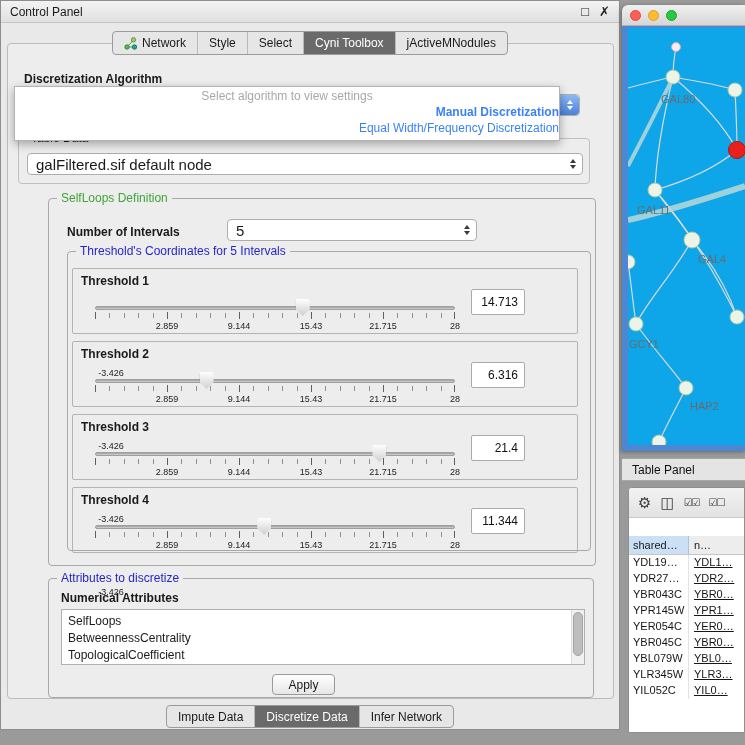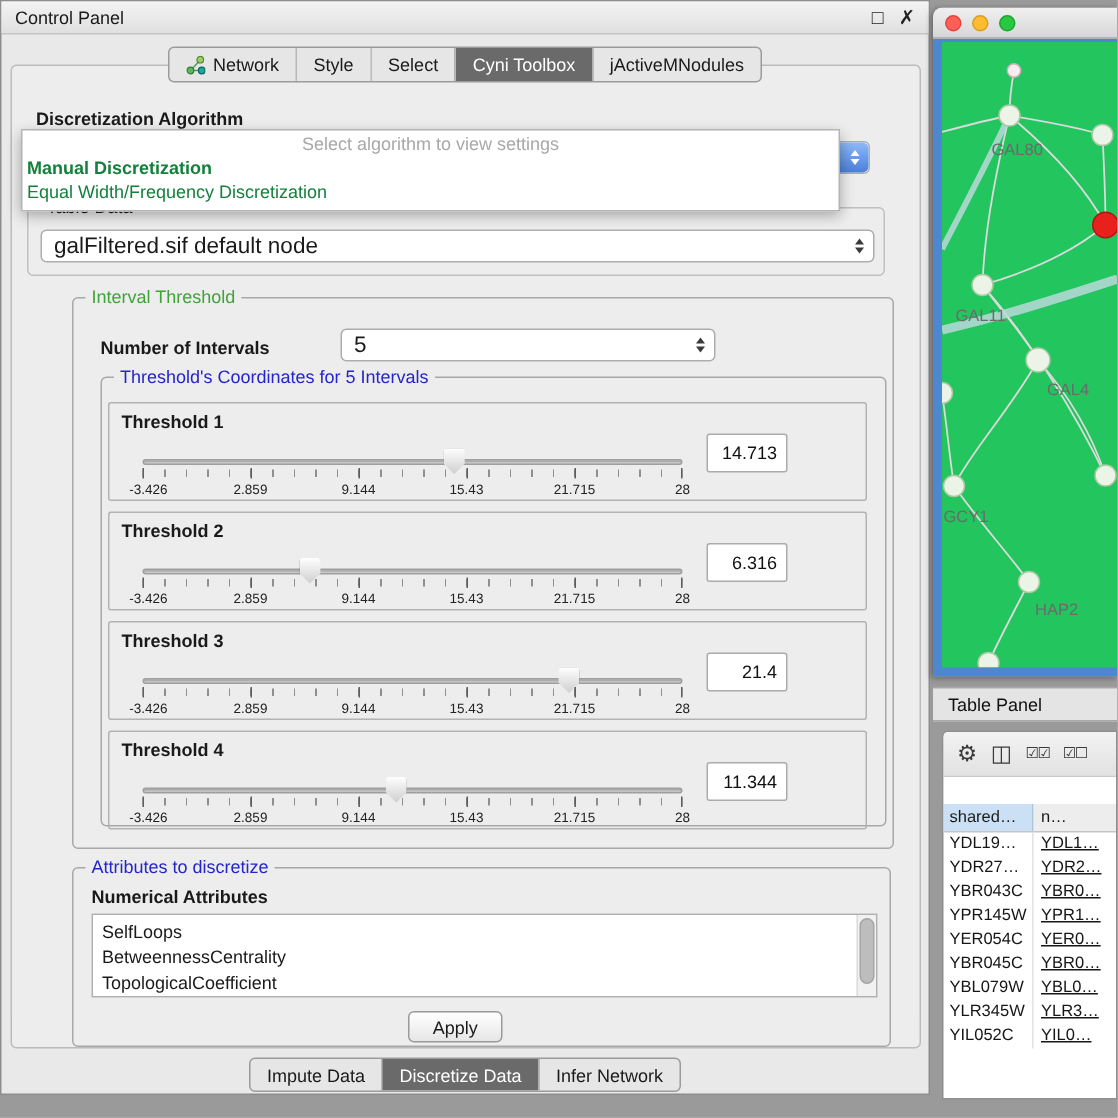--- a/index.html
+++ b/index.html
@@ -44,21 +44,21 @@
                 background:linear-gradient(#8db9f7,#4a80d9);display:flex;flex-direction:column;justify-content:center;align-items:center;gap:2px;}
   .blue-stepper .tri-up{border-bottom-color:#fff;}
   .blue-stepper .tri-down{border-top-color:#fff;}
 
   
   .algo-title{position:absolute;left:16px;top:28px;font-weight:bold;font-size:12px;}
   .algo-combo{left:16px;top:50px;width:556px;}
   .dropdown{position:absolute;left:6px;top:42px;width:546px;background:#fff;border:1px solid #b4b4b4;
             box-shadow:0 3px 9px rgba(0,0,0,.32);z-index:40;padding:2px 0 4px;}
   .dd-prompt{text-align:center;color:#a8a8a8;font-size:12px;line-height:15px;}
-  .dd-item{font-size:12px;line-height:16px;padding-left:3px;color:#15803d;}
+  .dd-item{font-size:12px;line-height:16px;padding-left:3px;color:#3b82f6;text-align:right;}
   .dd-item.bold{font-weight:bold;}
 
   
   .td-group{left:10px;top:94px;width:572px;height:46px;border-color:#c0c0c0;}
   .td-combo{left:8px;top:14px;width:556px;}
 
   
   .interval-group{left:40px;top:154px;width:548px;height:368px;}
   .noi-label{position:absolute;left:18px;top:26px;font-weight:bold;font-size:12px;}
   .noi-combo{left:178px;top:20px;width:250px;}
@@ -72,21 +72,21 @@
   .thumb{position:absolute;top:0;width:14px;height:17px;background:linear-gradient(#fefefe,#cfcfcf);
          clip-path:polygon(8% 0,92% 0,100% 12%,100% 60%,50% 100%,0 60%,0 12%);
          filter:drop-shadow(0 0 1px #777);}
   .ticks{position:absolute;left:0;right:0;top:14px;height:5px;
          background:repeating-linear-gradient(to right,#8f8f8f 0 1px,transparent 1px 14.4px);}
   .ticks i{position:absolute;top:-1px;width:1px;height:7px;background:#5f5f5f;}
   .ticks i:nth-child(1){left:0;} .ticks i:nth-child(2){left:20%;} .ticks i:nth-child(3){left:40%;}
   .ticks i:nth-child(4){left:60%;} .ticks i:nth-child(5){left:80%;} .ticks i:nth-child(6){left:100%;margin-left:-1px;}
   .scale{position:absolute;left:0;right:0;top:22px;height:11px;font-size:9px;color:#222;}
   .scale span{position:absolute;transform:translateX(-50%);white-space:nowrap;}
-  .scale span:nth-child(1){left:4px;} .scale span:nth-child(2){left:20%;} .scale span:nth-child(3){left:40%;}
+  .scale span:nth-child(1){left:16px;margin-top:47px;} .scale span:nth-child(2){left:20%;} .scale span:nth-child(3){left:40%;}
   .scale span:nth-child(4){left:60%;} .scale span:nth-child(5){left:80%;} .scale span:nth-child(6){left:100%;}
   .th-value{position:absolute;left:398px;top:20px;width:54px;height:26px;border:1px solid #ababab;background:#fff;
             font-family:"Liberation Sans","DejaVu Sans",sans-serif;font-size:12px;text-align:right;padding:0 6px;border-radius:2px;color:#111;}
 
   
   .attr-group{left:40px;top:534px;width:546px;height:120px;}
   .attr-title{position:absolute;left:12px;top:12px;font-weight:bold;font-size:12px;}
   .attr-list{position:absolute;left:12px;top:30px;width:524px;height:56px;background:#fff;border:1px solid #b0b0b0;overflow:hidden;padding:3px 0 0 6px;}
   .attr-item{font-size:12px;line-height:17px;white-space:nowrap;}
   .attr-scrollbar{position:absolute;right:0;top:0;bottom:0;width:13px;background:#f1f1f1;border-left:1px solid #dcdcdc;}
@@ -98,21 +98,21 @@
   
   .net-window{position:absolute;left:622px;top:5px;width:123px;height:446px;border-radius:6px 0 0 0;overflow:hidden;
               box-shadow:-1px 1px 4px rgba(0,0,0,.35);}
   .net-titlebar{height:21px;background:linear-gradient(#f0f0f0,#d6d6d6);border-bottom:1px solid #b0b0b0;
                 display:flex;align-items:center;gap:7px;padding-left:8px;}
   .light{width:11px;height:11px;border-radius:50%;}
   .light.red{background:#ff5f57;border:1px solid #e0443e;}
   .light.yellow{background:#febc2e;border:1px solid #d89e24;}
   .light.green{background:#28c840;border:1px solid #1da32f;}
   .net-body{position:absolute;top:21px;left:0;right:0;bottom:0;background:#4d87d1;}
-  .net-canvas{position:absolute;left:6px;top:2px;right:0;bottom:6px;background:#22c55e;overflow:hidden;}
+  .net-canvas{position:absolute;left:6px;top:2px;right:0;bottom:6px;background:#0ea5e9;overflow:hidden;}
   .net-canvas svg{width:100%;height:100%;display:block;}
   .net-canvas text{font-family:"Liberation Sans","DejaVu Sans",sans-serif;}
 
   
   .tp-header{position:absolute;left:622px;top:458px;width:123px;height:23px;background:#e4e4e4;
              border-top:1px solid #a8a8a8;border-bottom:1px solid #a8a8a8;display:flex;align-items:center;
              padding-left:10px;font-size:12px;color:#111;}
   .table-window{position:absolute;left:628px;top:487px;width:117px;height:246px;background:#fff;
                 border:1px solid #8f8f8f;border-radius:4px 0 0 0;overflow:hidden;}
   .tp-toolbar{height:30px;background:linear-gradient(#f2f2f2,#e2e2e2);border-bottom:1px solid #c9c9c9;
@@ -162,21 +162,21 @@
         <div class="combo td-combo">
           <span class="combo-text">galFiltered.sif default node</span>
           <span class="combo-arrows">
             <i class="tri-up"></i>
             <i class="tri-down"></i>
           </span>
         </div>
       </div>
 
       <div class="group interval-group">
-        <span class="legend green">Interval Threshold</span>
+        <span class="legend green">SelfLoops Definition</span>
 
         <div class="noi-label">Number of Intervals</div>
         <div class="combo noi-combo">
           <span class="combo-text">5</span>
           <span class="combo-arrows">
             <i class="tri-up"></i>
             <i class="tri-down"></i>
           </span>
         </div>
 

